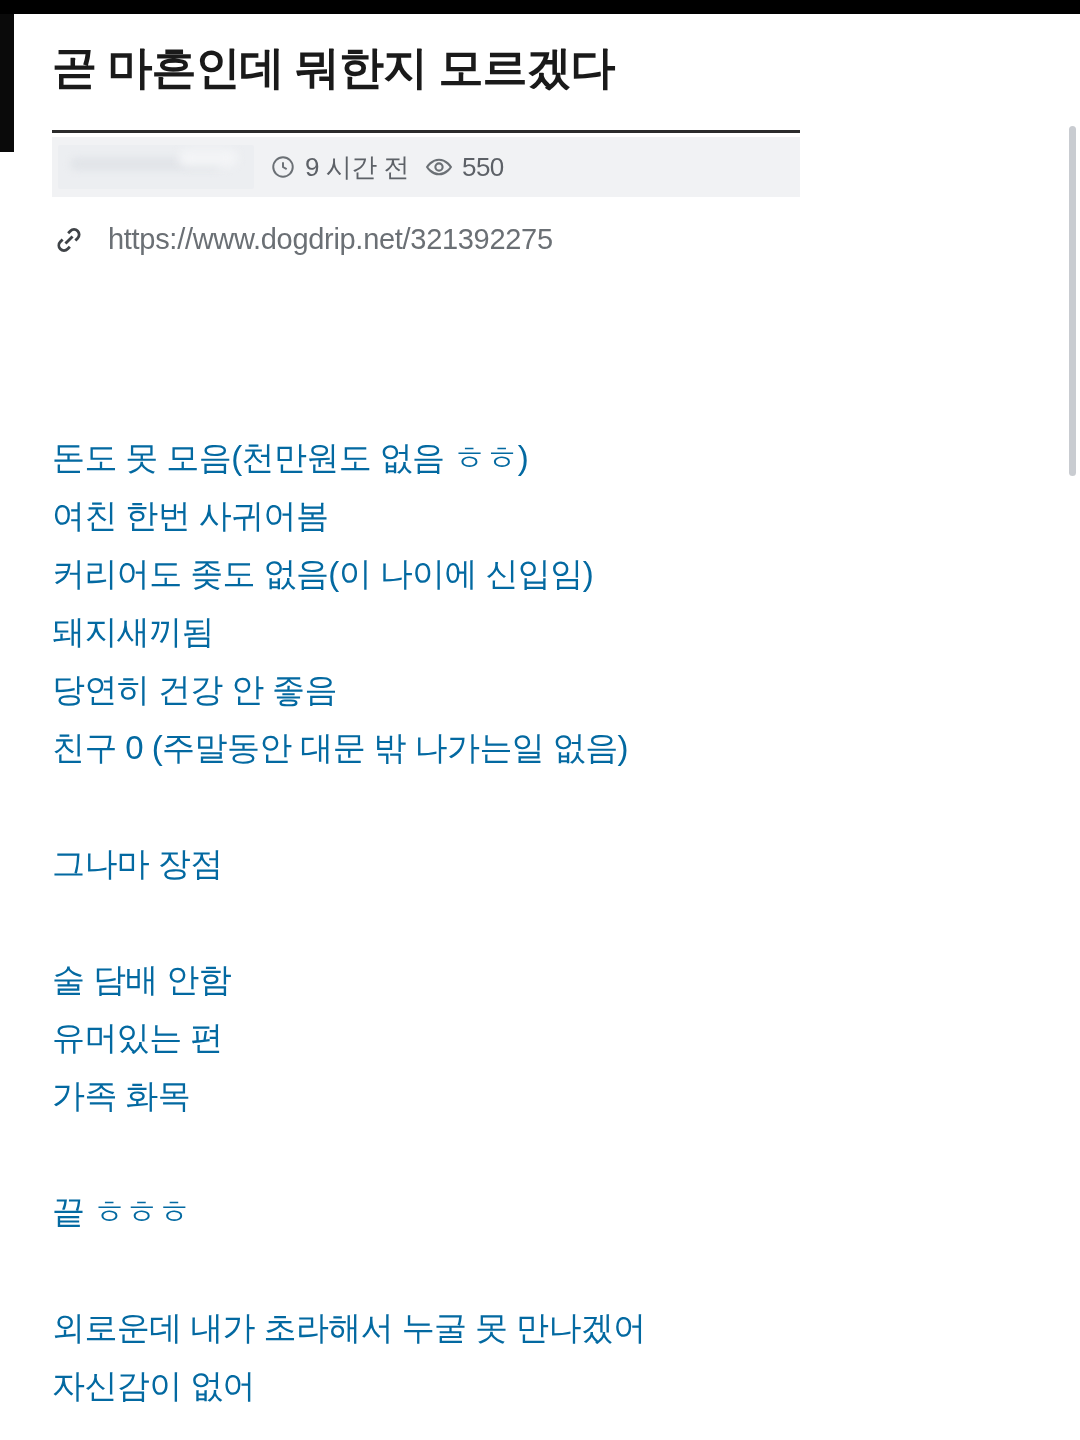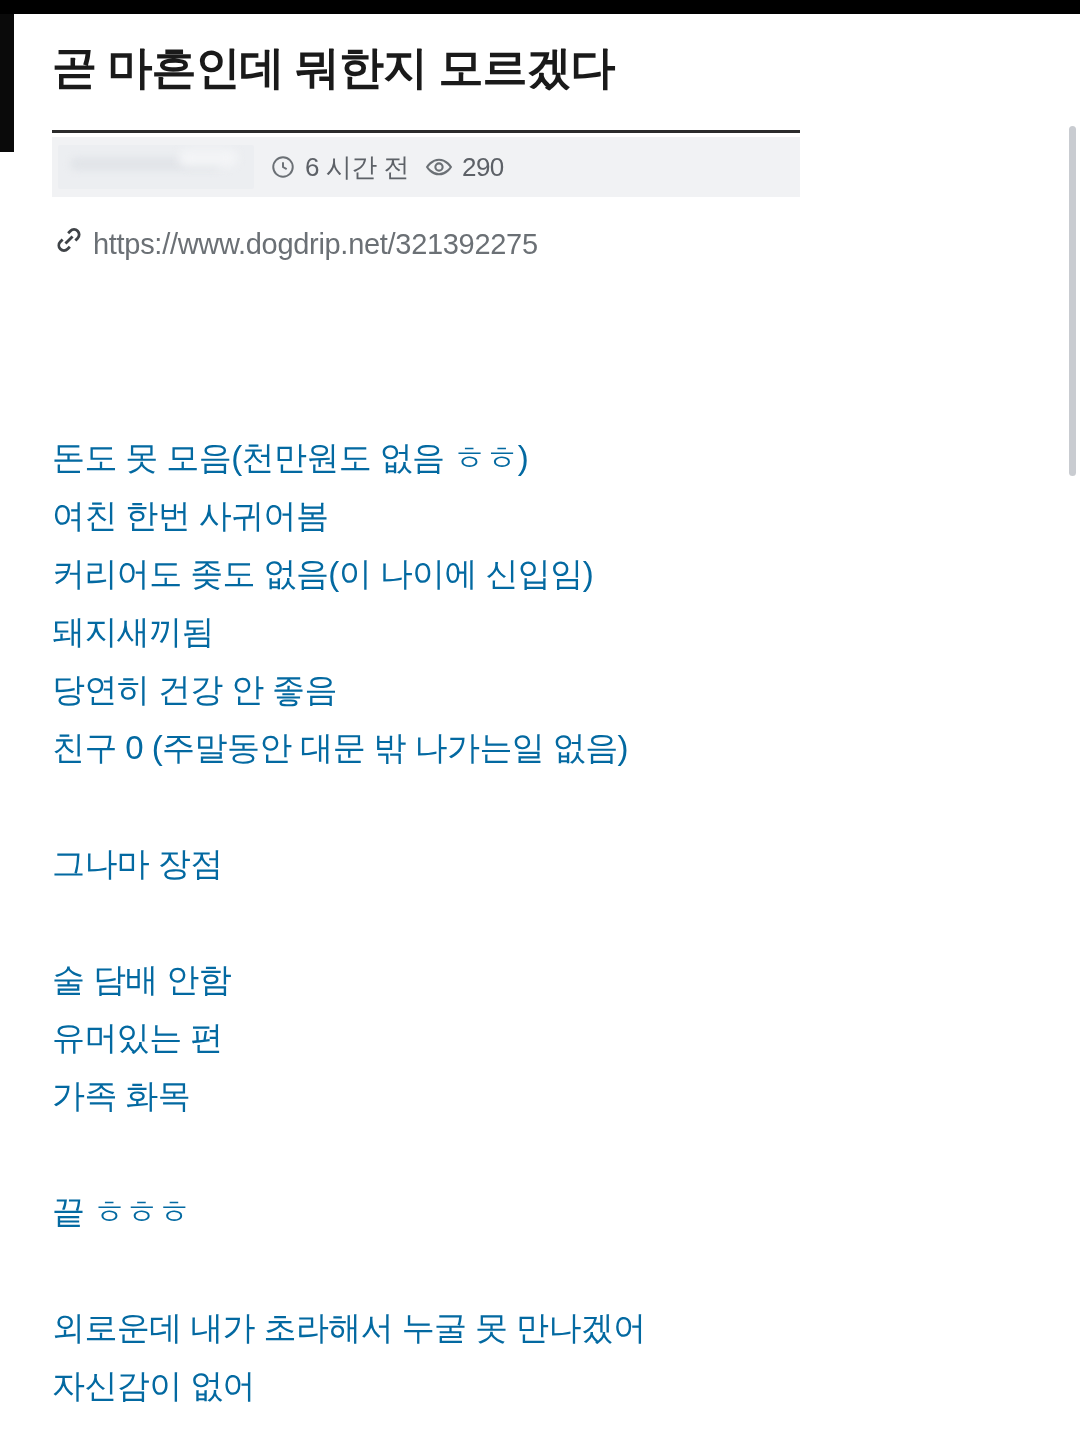--- a/index.html
+++ b/index.html
@@ -101,22 +101,22 @@
     display: flex;
     align-items: center;
     gap: 9px;
     color: #5d6167;
     font-size: 26px;
     letter-spacing: -0.5px;
   }
   .meta-item svg { display: block; }
   .url-row {
     display: flex;
-    align-items: flex-end;
-    gap: 7px;
+    align-items: flex-start;
+    gap: 22px;
     margin-top: 26px;
   }
   .url-text {
     font-size: 29px;
     color: #6b7075;
     letter-spacing: -0.3px;
   }
   .body-text {
     margin-top: 168px;
     font-size: 33px;
@@ -158,31 +158,31 @@
 
         <div class="author-blur"></div>
 
         <div class="meta-item">
           <span>
             <svg width="26" height="26" viewBox="0 0 24 24" fill="none" stroke="#6b7075" stroke-width="1.8">
               <circle cx="12" cy="12" r="9"></circle>
               <path d="M12 7.5V12l3.4 2"></path>
             </svg>
           </span>
-          <span>6 시간 전</span>
+          <span>9 시간 전</span>
         </div>
 
         <div class="meta-item">
           <span>
             <svg width="28" height="28" viewBox="0 0 24 24" fill="none" stroke="#6b7075" stroke-width="1.8">
               <path d="M1.8 12S5.5 5.8 12 5.8 22.2 12 22.2 12 18.5 18.2 12 18.2 1.8 12 1.8 12z"></path>
               <circle cx="12" cy="12" r="3.1"></circle>
             </svg>
           </span>
-          <span>290</span>
+          <span>550</span>
         </div>
 
       </div>
 
       <div class="url-row">
         <span>
           <svg width="34" height="34" viewBox="0 0 24 24" fill="none" stroke="#3f4347" stroke-width="2">
             <path d="M9.5 14.5l5-5"></path>
             <path d="M11.4 7.2l1.6-1.6a3.6 3.6 0 015.1 5.1l-1.6 1.6"></path>
             <path d="M12.6 16.8l-1.6 1.6a3.6 3.6 0 01-5.1-5.1l1.6-1.6"></path>

